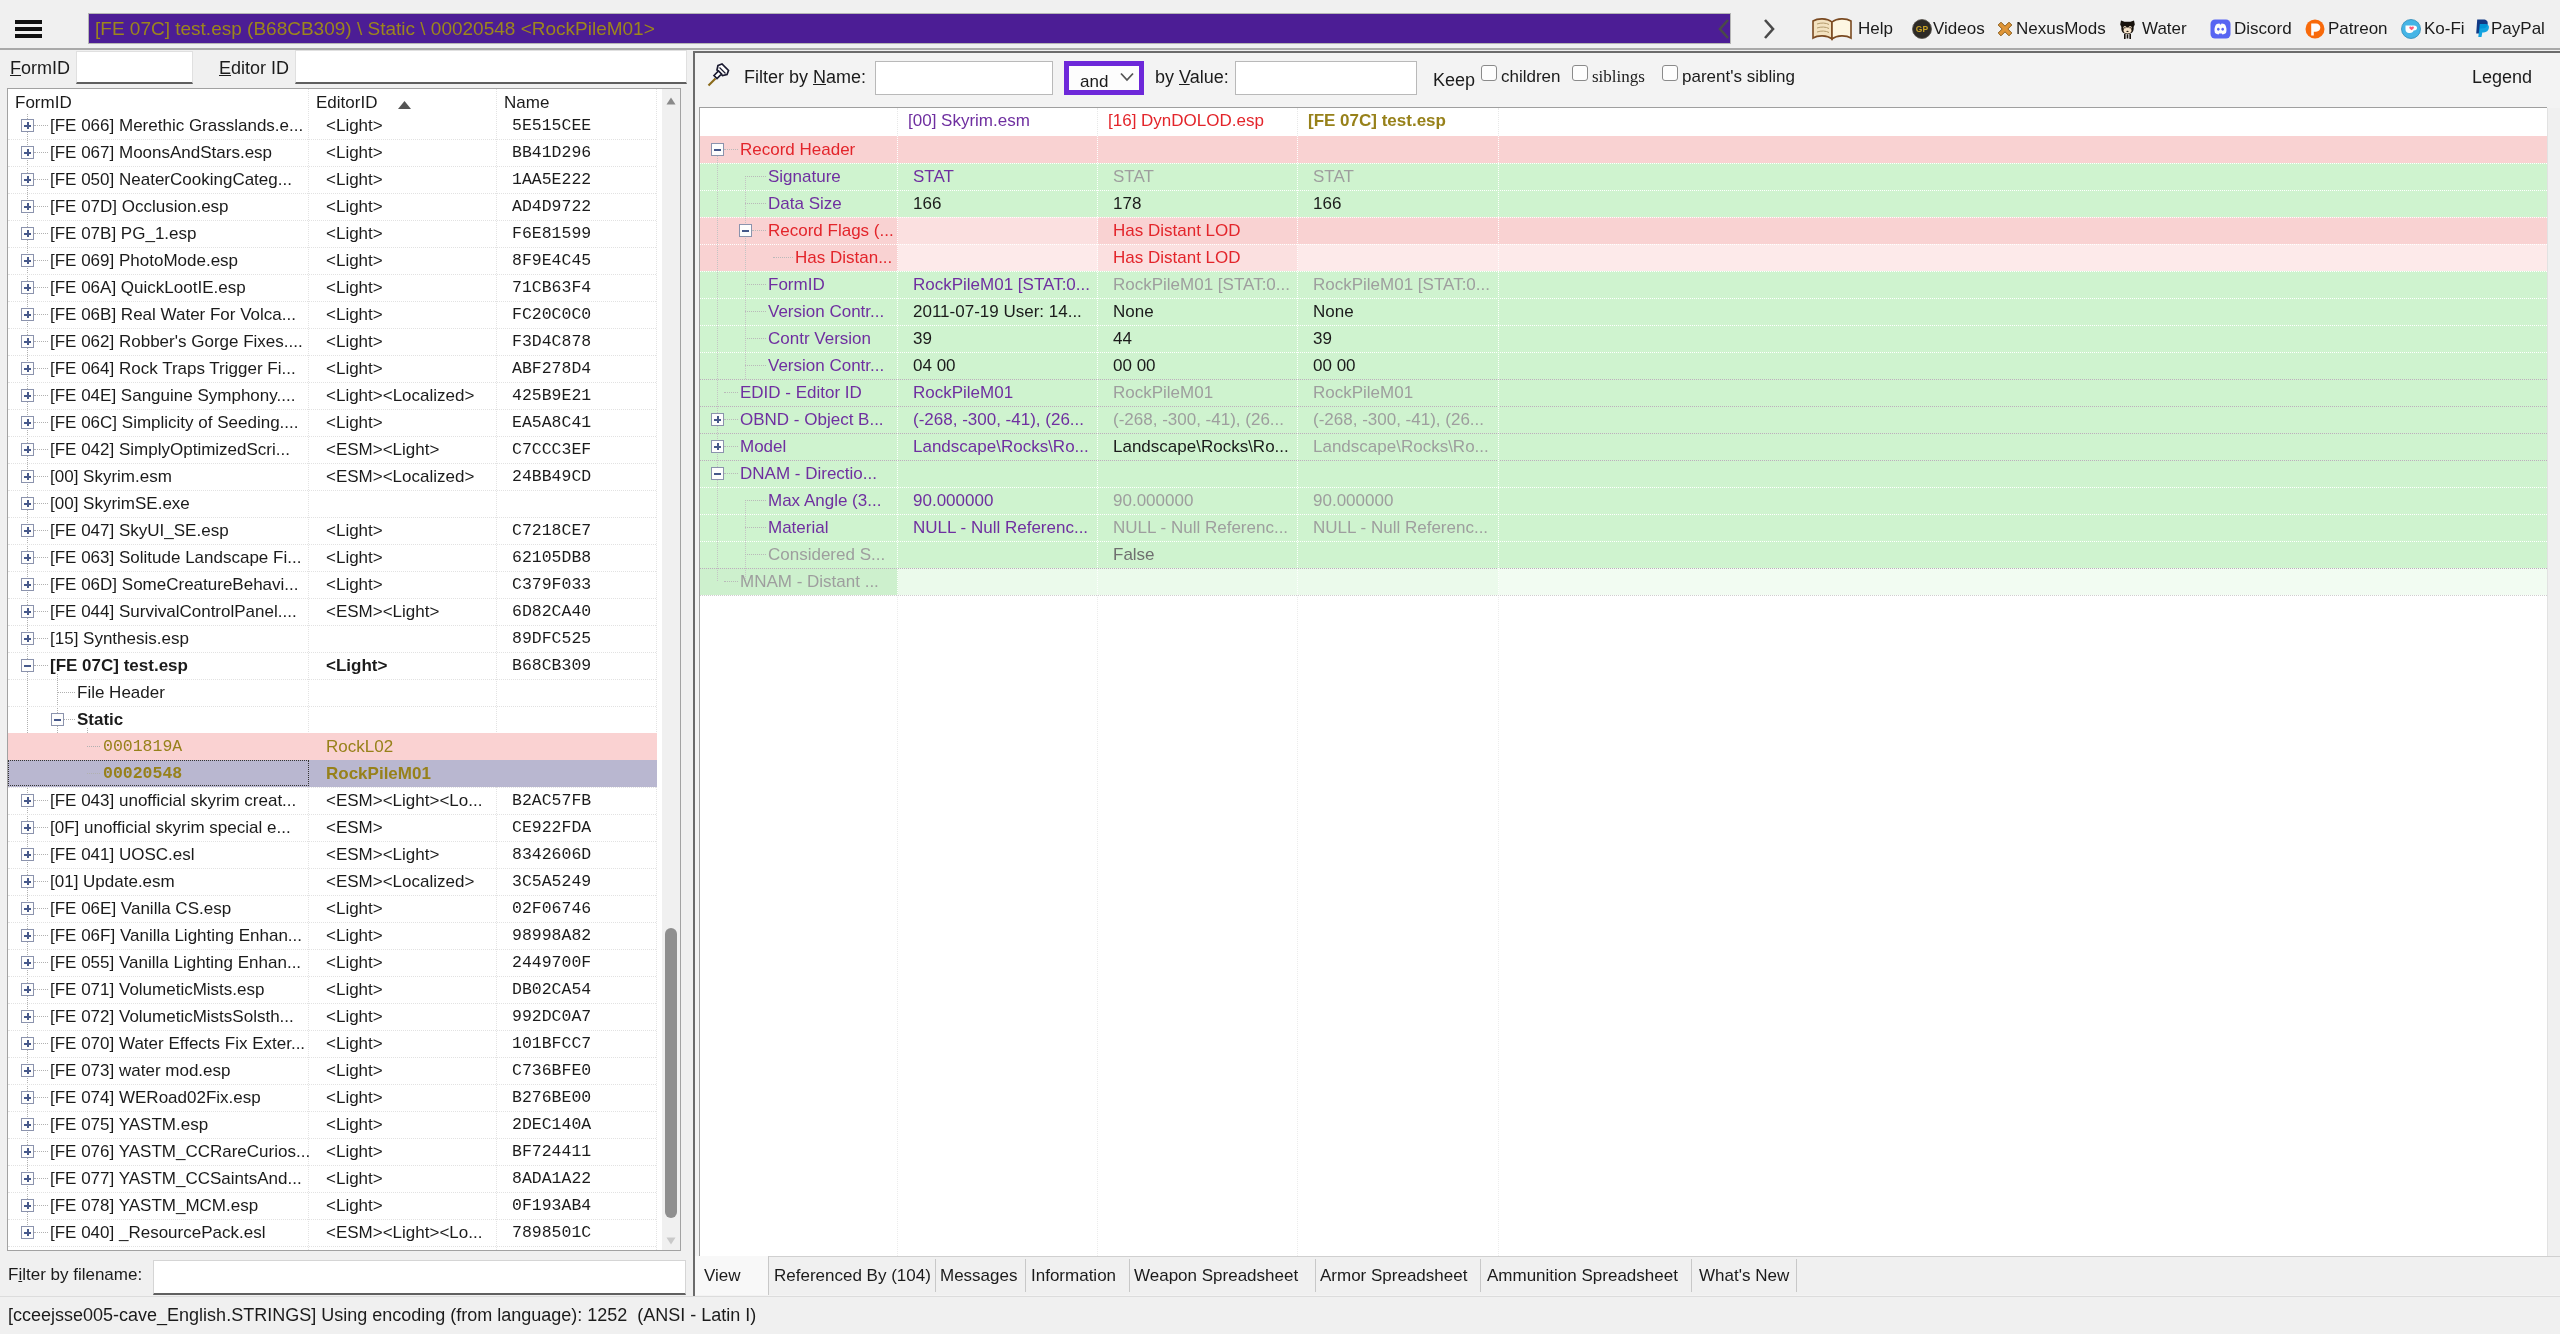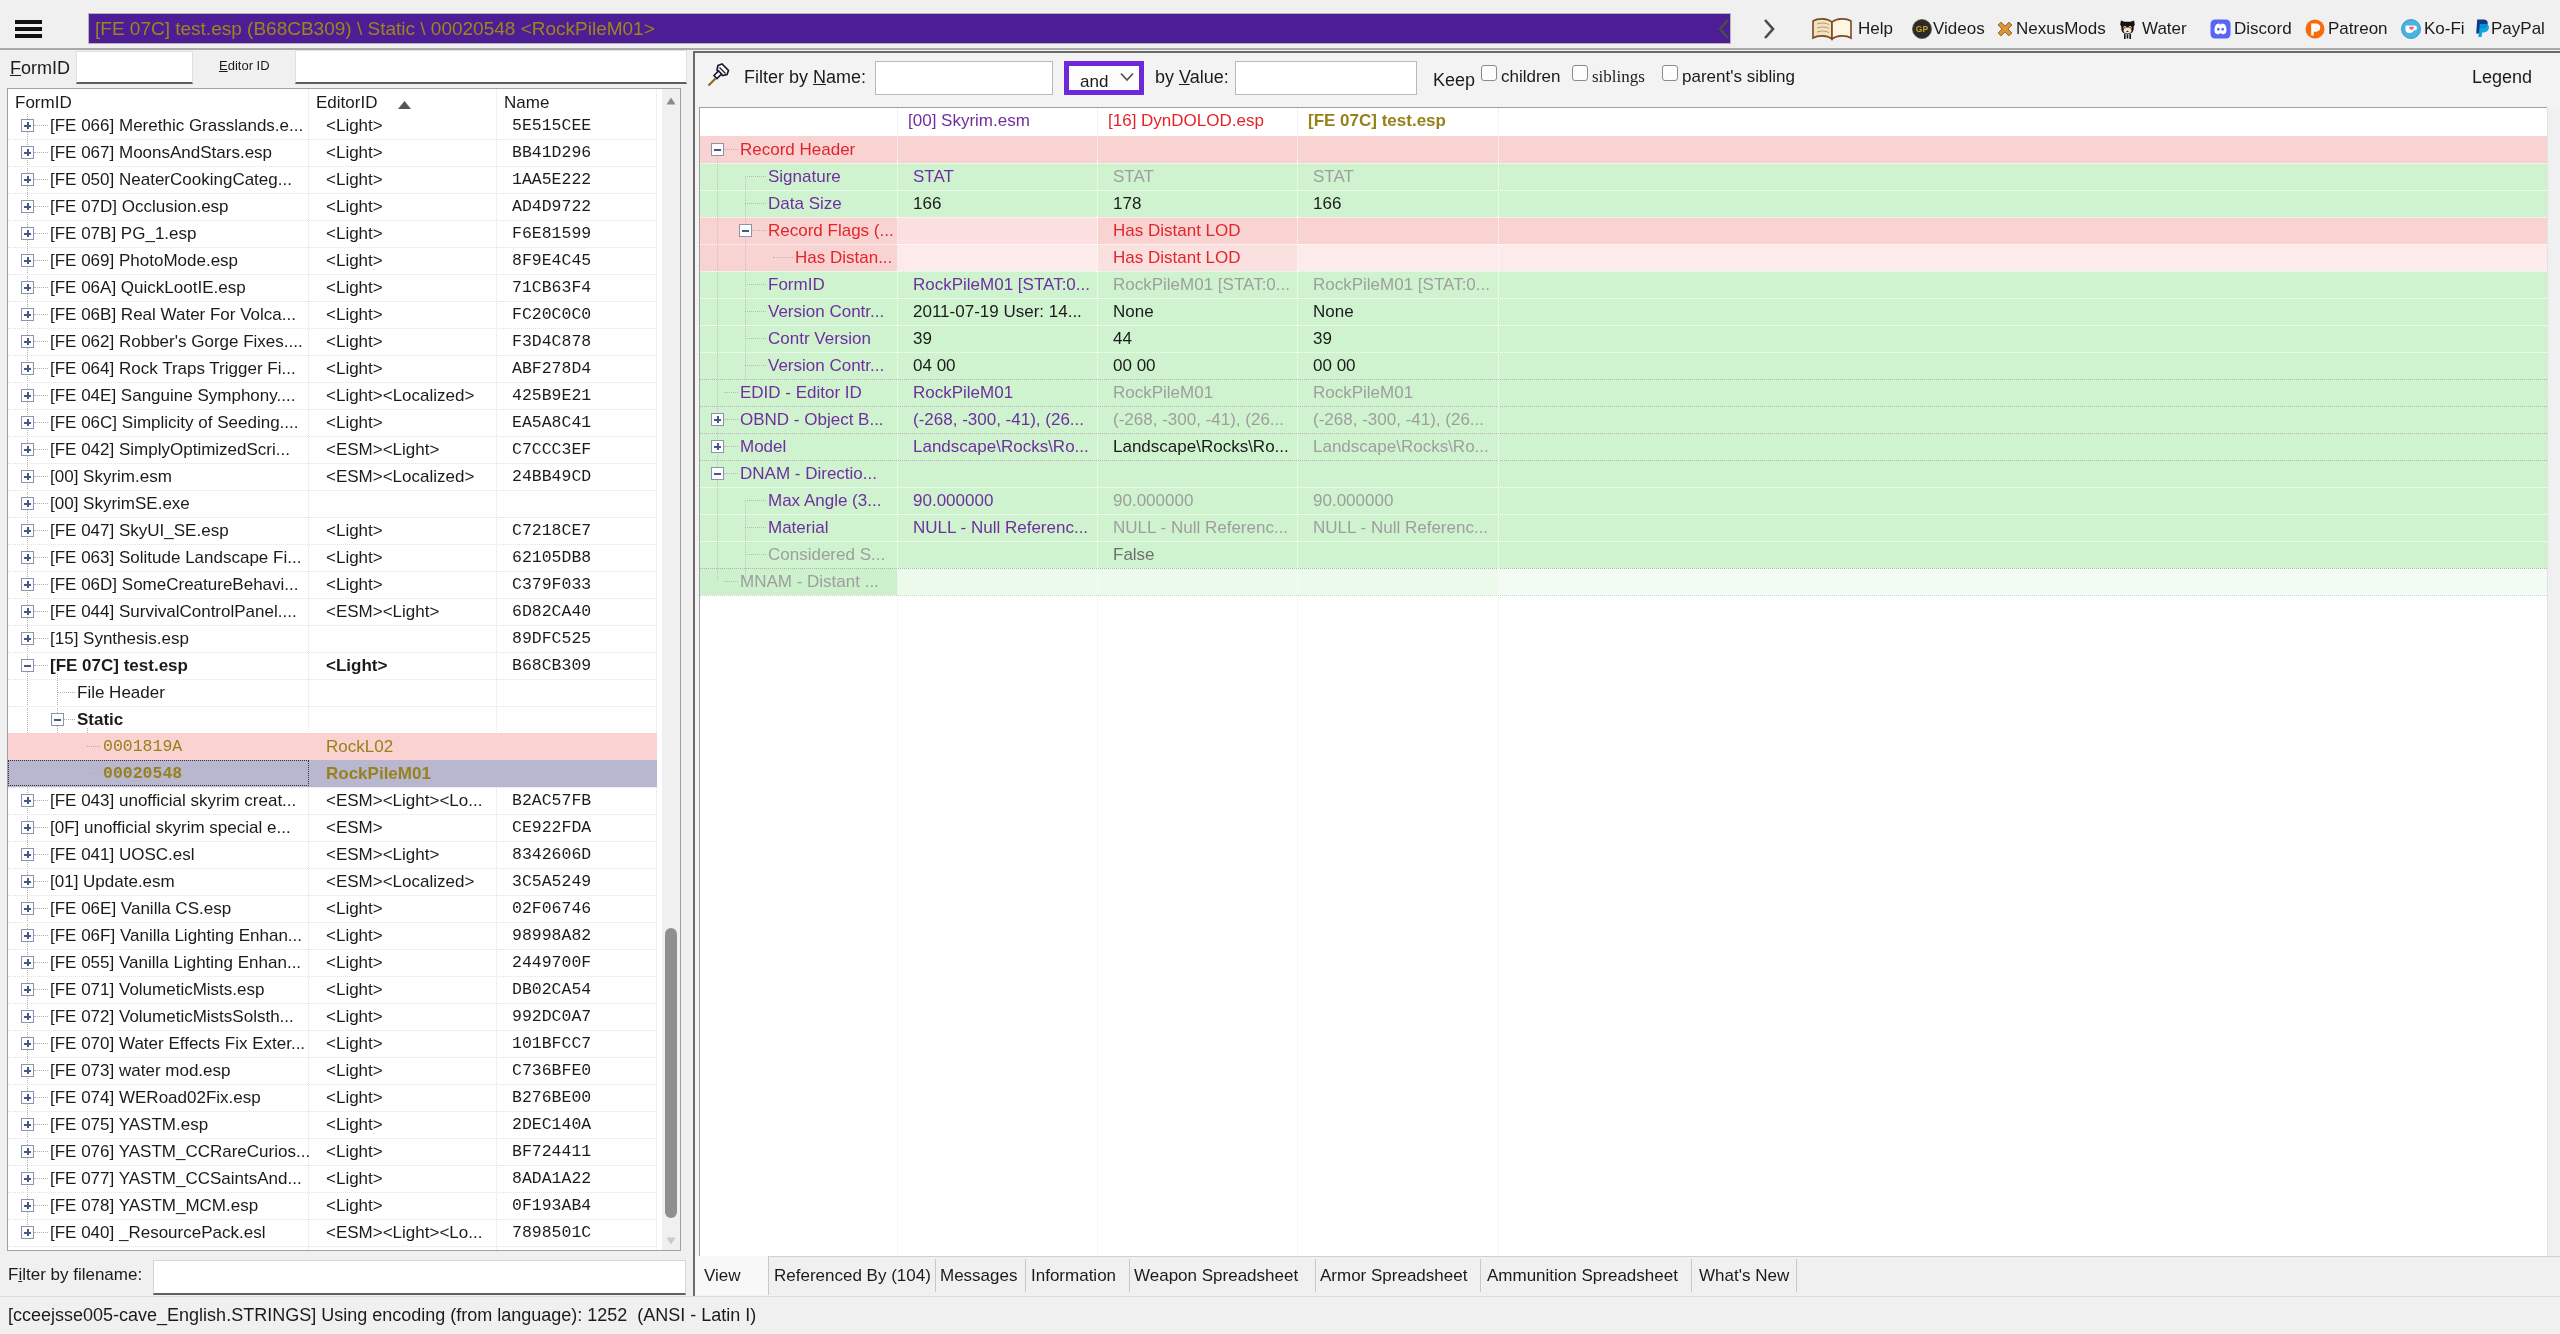--- a/index.html
+++ b/index.html
@@ -77,21 +77,21 @@
     <circle cx="10" cy="10" r="9.5" fill="none" stroke="#2d8ab8" stroke-width="0.8"></circle>
 <path d="M4.5,6.5 L13,6.5 C15,6.5 16,7.5 16,9 C16,10.5 15,11.5 13,11.5 L12.6,11.5 C12.2,13 11,14 9,14 L8,14 C6,14 4.5,12.5 4.5,10.5 Z" fill="#fdfdfd"></path>
 <path d="M8.5,8 C9.2,7.3 10.3,7.5 10.6,8.3 C10.9,7.5 12,7.3 12.7,8 C13.3,8.7 13,9.6 10.6,11.2 C8.2,9.6 7.9,8.7 8.5,8 Z" fill="#ff5a79"></path>
 </svg>
 <svg class="a" style="left:2474px;top:18px" width="16" height="22" viewBox="0 0 16 22">
 <path d="M3.2,1.5 L9.5,1.5 C12.4,1.5 14.1,3.2 13.7,5.9 C13.3,8.9 11.2,10.5 8.3,10.5 L6.3,10.5 L5.4,15.5 L2.2,15.5 Z" fill="#113984"></path>
 <path d="M5.8,6 L11.6,6 C13.9,6.2 15.3,7.5 14.9,10 C14.5,12.8 12.5,14.4 9.8,14.4 L8.3,14.4 L7.5,19 L4.3,19 Z" fill="#009cde" opacity="0.92"></path>
 </svg>
 <div class="a " style="left:10px;top:58px;font-size:18px;"><span style="text-decoration:underline">F</span>ormID</div>
 <div class="a" style="left:76px;top:51px;width:117px;height:33px;background:#fff;border:1px solid #e0e0e0;border-bottom:2px solid #5f5f5f;box-sizing:border-box;"></div>
-<div class="a " style="left:219px;top:58px;font-size:13px;text-align:right;"><span style="text-decoration:underline">E</span>ditor ID</div>
+<div class="a " style="left:219px;top:58px;font-size:18px;text-align:right;"><span style="text-decoration:underline">E</span>ditor ID</div>
 <div class="a" style="left:295px;top:50px;width:392px;height:34px;background:#fff;border:1px solid #e0e0e0;border-bottom:2px solid #5f5f5f;box-sizing:border-box;"></div>
 <div class="a" style="left:7px;top:88px;width:674px;height:1163px;background:#fff;border:1px solid #a2a2a2;box-sizing:border-box;"></div>
 <div class="a " style="left:15px;top:93px;">FormID</div>
 <div class="a " style="left:316px;top:93px;">EditorID</div>
 <svg class="a" style="left:397px;top:100px" width="15" height="10" viewBox="0 0 15 10">
     <path d="M7.5,1 L14,9 L1,9 Z" fill="#555"></path>
   </svg>
 <div class="a " style="left:504px;top:93px;">Name</div>
 <div class="dotv" style="left:308px;top:89px;height:1161px;border-left-color:#e3e3e3;"></div>
 <div class="dotv" style="left:496px;top:89px;height:1161px;border-left-color:#e3e3e3;"></div>

